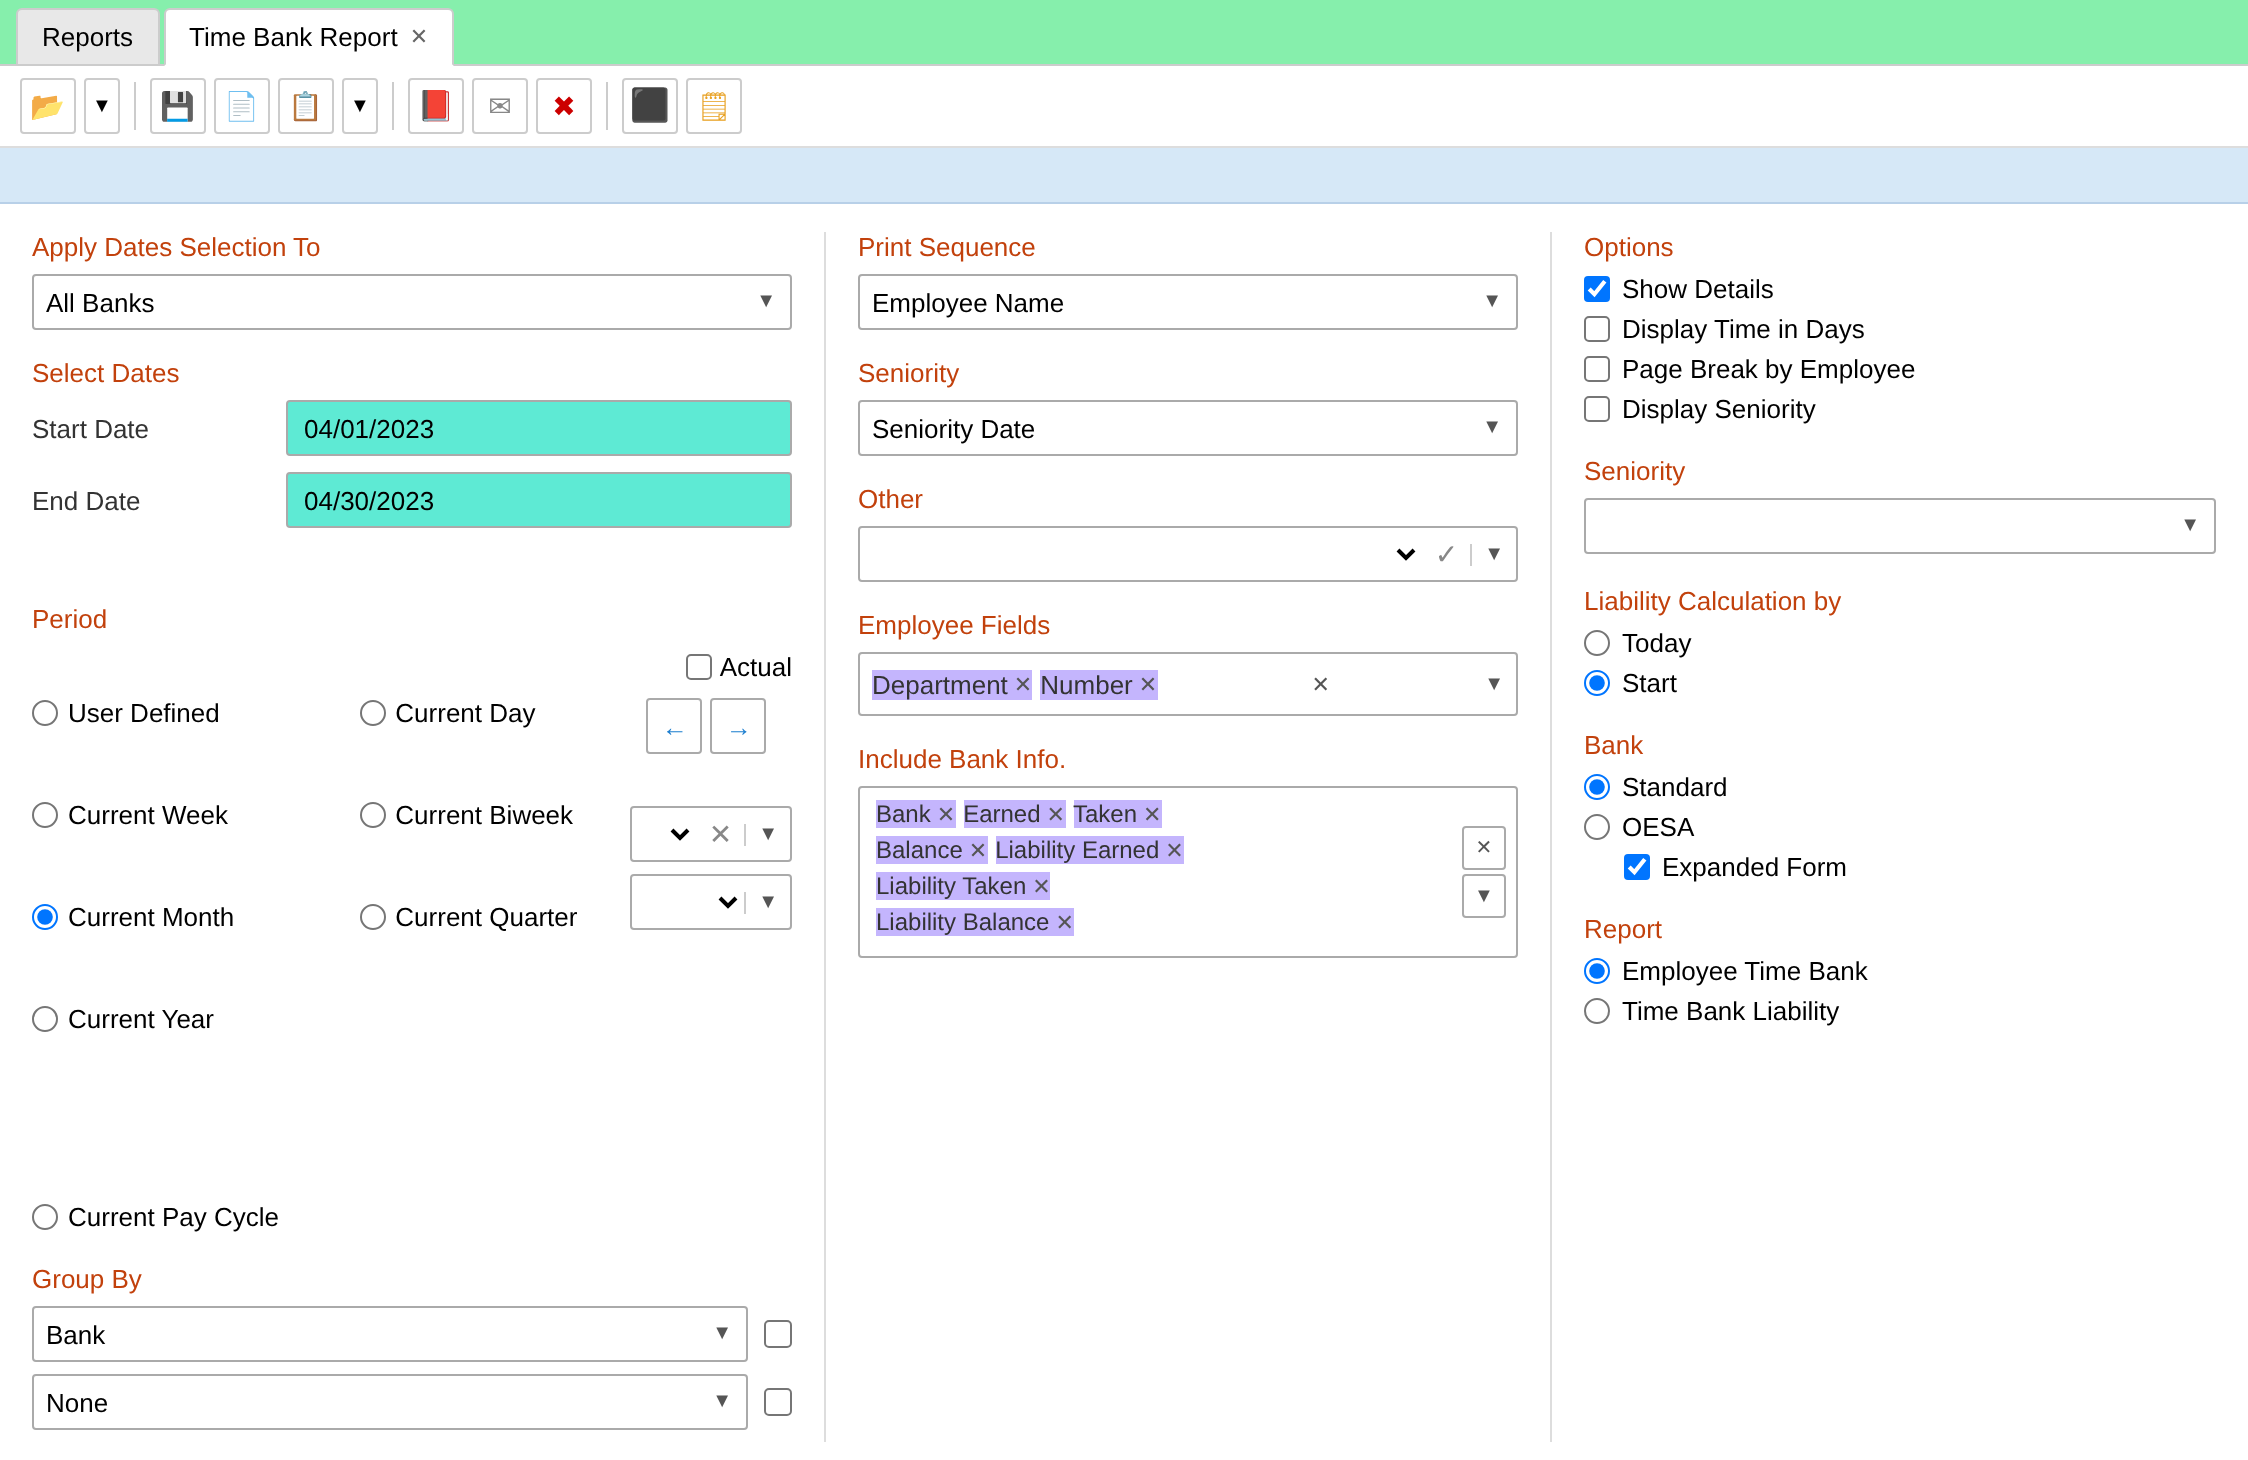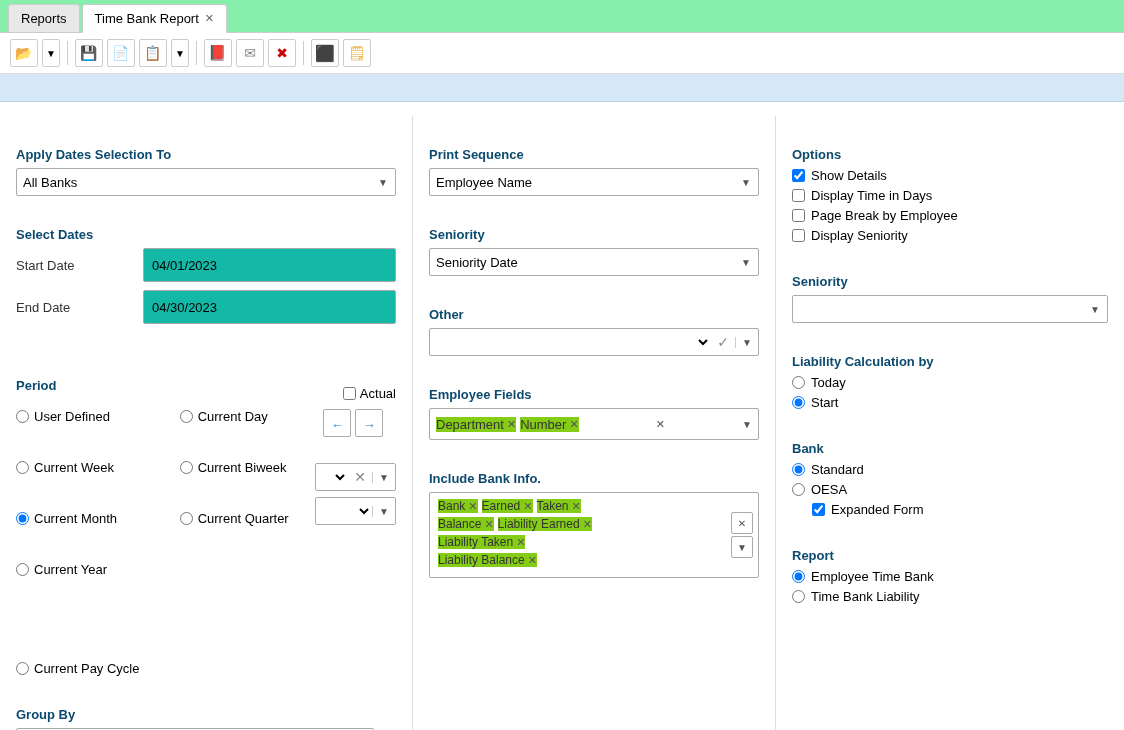--- a/index.html
+++ b/index.html
@@ -76,43 +76,43 @@
       padding: 14px 16px;
       gap: 16px;
       min-height: calc(730px - 110px);
     }
 
     
     .left-panel { width: 380px; flex-shrink: 0; }
     .mid-panel { width: 330px; flex-shrink: 0; }
     .right-panel { flex: 1; }
 
-    .section-label { font-weight: bold; margin-bottom: 6px; color: #0c4a6e; margin-top: 31px; }
+    .section-label { font-weight: normal; margin-bottom: 6px; color: #c2410c; }
     .field-label { color: #333; font-weight: normal; }
 
     select {
       width: 100%; border: 1px solid #aaa; padding: 4px 6px; border-radius: 2px;
       background: #fff; height: 28px; cursor: pointer;
     }
 
     .select-with-arrow {
       position: relative; width: 100%;
     }
     .select-with-arrow select { appearance: none; padding-right: 24px; }
     .select-with-arrow::after {
       content: '▼'; position: absolute; right: 8px; top: 50%; transform: translateY(-50%);
       font-size: 10px; color: #555; pointer-events: none;
     }
 
     
     .date-row { display: flex; align-items: center; margin-bottom: 8px; gap: 47px; }
     .date-row .field-label { width: 80px; flex-shrink: 0; }
     .date-input {
-      flex: 1; border: 1px solid #aaa; padding: 16px 8px; height: 28px;
-      border-radius: 2px; background: #14b8a6;
+      flex: 1; border: 1px solid #aaa; padding: 4px 8px; height: 28px;
+      border-radius: 2px; background: #5eead4;
     }
 
     
     .period-section { margin-top: 14px; }
     .period-header { display: flex; align-items: center; justify-content: space-between; margin-bottom: 8px; }
     .actual-checkbox { display: flex; align-items: center; gap: 4px; margin-top: 48px; }
     .radio-group { display: grid; grid-template-columns: 1fr 1fr; row-gap: 4px; gap: 36px; }
     .radio-item { display: flex; align-items: center; gap: 5px; }
     .radio-item input[type=radio] { cursor: pointer; }
 
@@ -146,21 +146,21 @@
 
     
     .employee-fields-section { margin-bottom: 14px; }
     .tag-input {
       border: 1px solid #aaa; border-radius: 2px; padding: 4px 6px;
       display: flex; flex-wrap: wrap; align-items: center; gap: 4px; min-height: 32px;
       background: #fff;
     }
     .tag {
       display: flex; align-items: center; gap: 3px;
-      background: #84cc16; color: #333; font-size: 12px;
+      background: #c4b5fd; color: #333; font-size: 12px;
     }
     .tag-x { cursor: pointer; color: #555; font-size: 11px; }
     .tag-arrow { margin-left: auto; color: #555; font-size: 10px; cursor: pointer; }
 
     
     .bank-info-section {}
     .bank-tag-area {
       border: 1px solid #aaa; border-radius: 2px; padding: 6px 8px;
       background: #fff; min-height: 80px; position: relative;
     }

